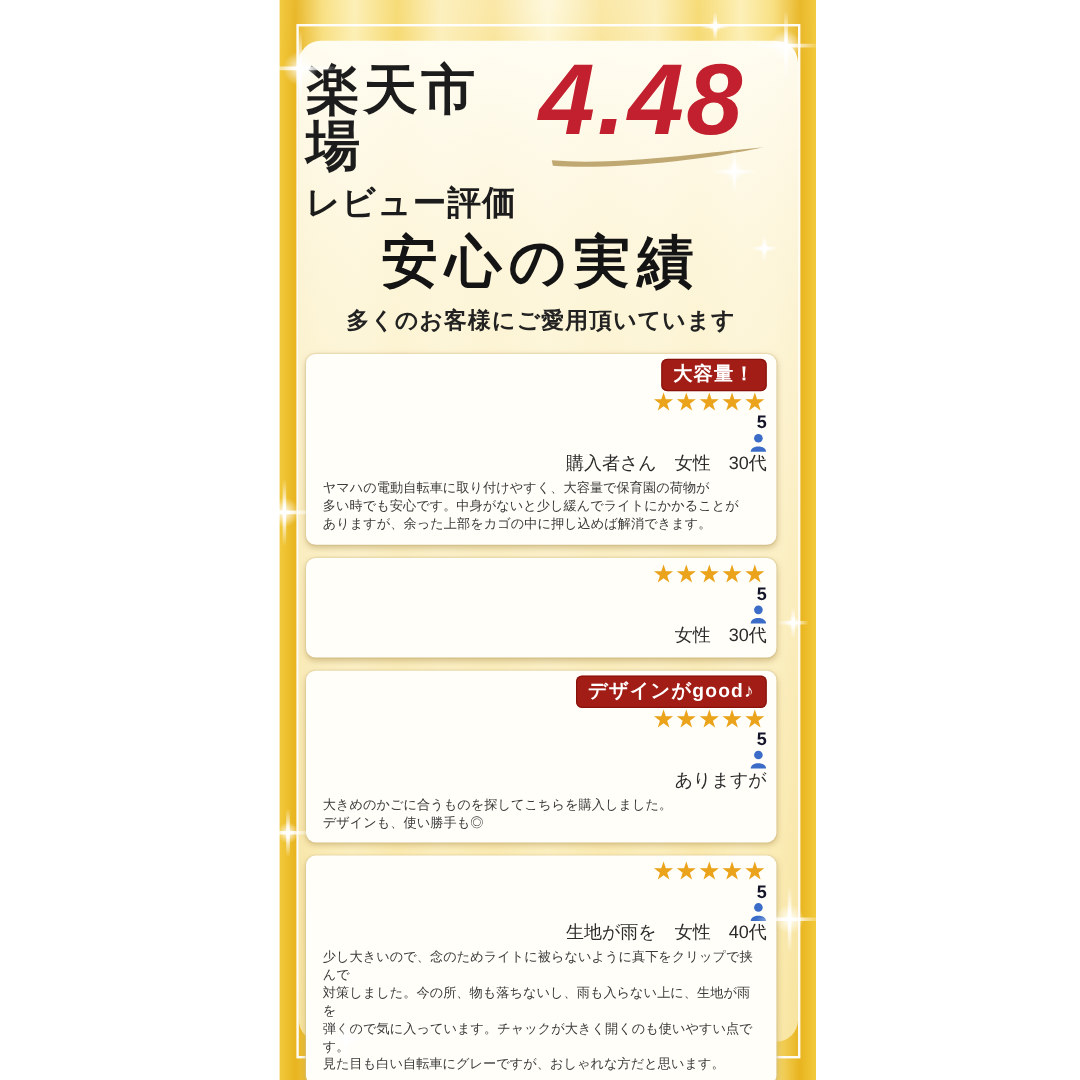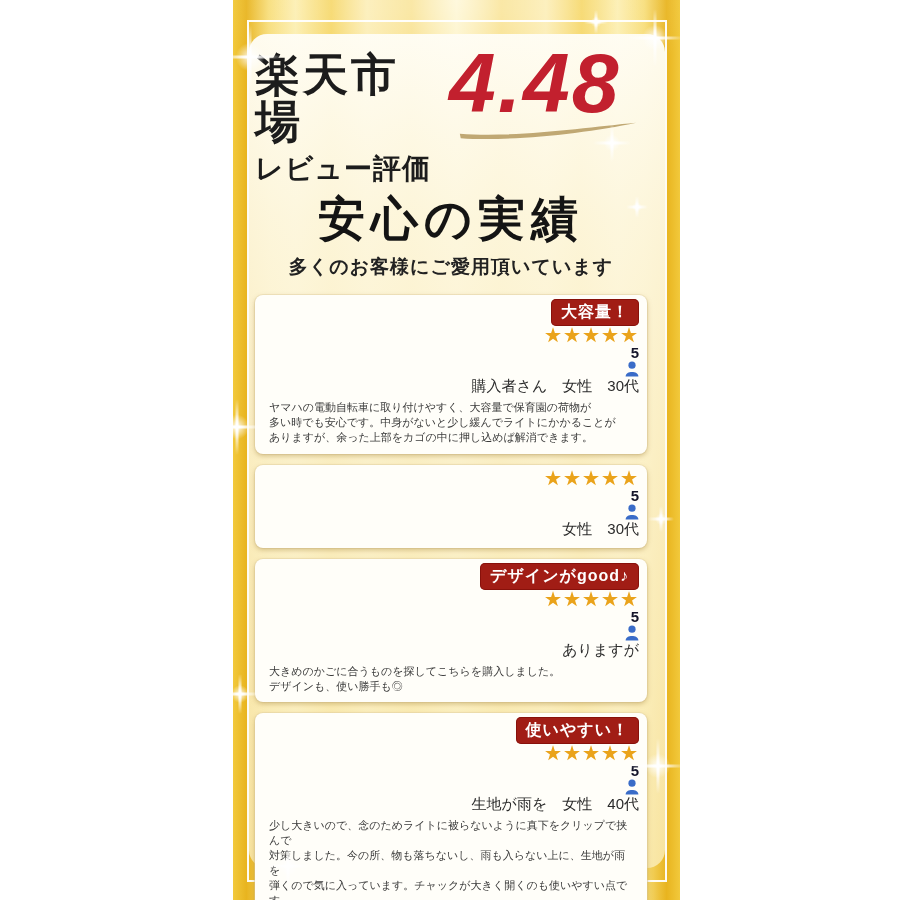--- a/index.html
+++ b/index.html
@@ -149,21 +149,20 @@
         </svg>
       </span>
       <span class="meta">ありますが</span>
     </div>
     <p class="body">大きめのかごに合うものを探してこちらを購入しました。
 デザインも、使い勝手も◎</p>
   </article>
 
   <article class="card">
     <div class="card-head">
-      <span class="badge">使いやすい！</span>
       <span class="stars"><span class="stars-filled">★★★★★</span><span class="stars-empty"></span></span>
       <span class="rating">5</span>
       <span class="person">
         <svg width="14" height="16" viewBox="0 0 14 16">
           <circle cx="7" cy="4.2" r="3.6" fill="#3a6cc8"></circle>
           <path d="M0.6 15.5 C0.6 9.6 13.4 9.6 13.4 15.5 Z" fill="#3a6cc8"></path>
         </svg>
       </span>
       <span class="meta">生地が雨を　女性　40代</span>
     </div>

